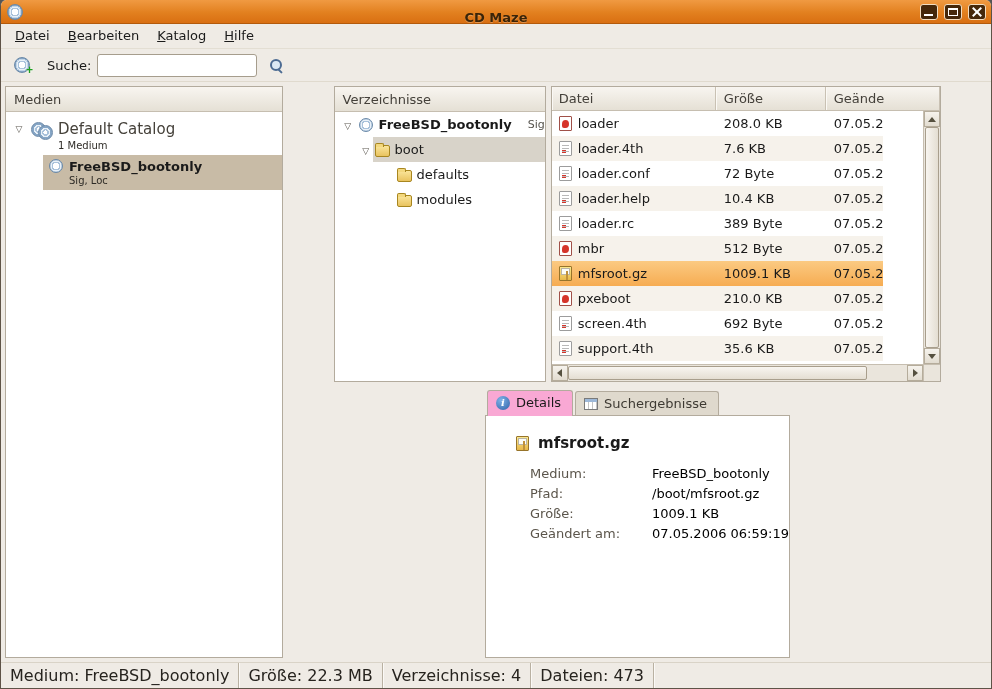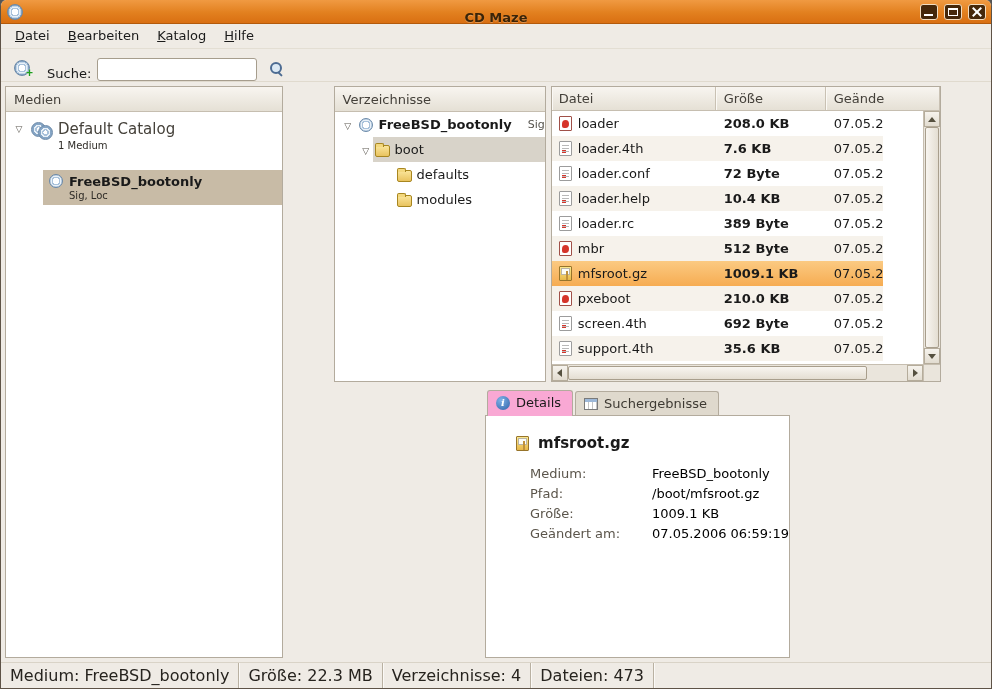--- a/index.html
+++ b/index.html
@@ -23,38 +23,38 @@
   .winbtn.close::before,.winbtn.close::after { content:""; position:absolute; left:2px; top:6px; width:12px; height:2px; background:#fff; }
   .winbtn.close::before { transform:rotate(45deg); }
   .winbtn.close::after  { transform:rotate(-45deg); }
 
   
   .menubar { height:25px; flex:0 0 25px; display:flex; align-items:stretch; padding-left:5px;
              background:#EFEBE5; border-bottom:1px solid #E3DED3; }
   .menu-item { padding:4px 9px; cursor:pointer; }
   .menu-item .accel { text-decoration:underline; }
 
-  .toolbar { height:33px; flex:0 0 33px; display:flex; align-items:flex-end; gap:6px; padding:0 8px;
+  .toolbar { height:33px; flex:0 0 33px; display:flex; align-items:center; gap:6px; padding:0 8px;
              background:#EFEBE5; border-bottom:1px solid #E0DACE; }
   .tool-btn { width:26px; height:26px; border:none; background:transparent; display:flex;
               align-items:center; justify-content:center; border-radius:3px; cursor:pointer; }
   .search-label { margin-left:6px; color:#1a1a1a; }
   .search-input { width:160px; height:23px; border:1px solid #A69D8D; border-radius:3px;
                   padding:2px 6px; background:#fff; font:inherit; }
 
   
   .main { flex:1; display:flex; gap:5px; padding:4px; min-height:0; }
   .panel { background:#fff; border:1px solid #B3AB9D; display:flex; flex-direction:column; min-height:0; }
   .panel-header { flex:0 0 25px; display:flex; align-items:center; padding:0 8px;
                   background:linear-gradient(#F8F5F0,#E5E0D5); border-bottom:1px solid #C6BEB0;
                   color:#44403A; }
 
   
   .media-panel { flex:0 0 278px; }
-  .catalog-row { display:flex; align-items:flex-start; gap:5px; padding:8px 2px 19px 6px; cursor:pointer; }
+  .catalog-row { display:flex; align-items:flex-start; gap:5px; padding:8px 2px 4px 6px; cursor:pointer; }
   .catalog-name { font-size:15px; color:#45413A; }
   .catalog-sub { font-size:10px; color:#2E2B26; margin-top:2px; }
   .medium-row { margin-left:37px; display:flex; gap:6px; padding:4px 6px; cursor:pointer; align-items:flex-start; }
   .medium-row[data-selected="true"] { background:#C8BBA6; }
   .medium-name { font-weight:bold; font-size:13px; }
   .medium-sub { font-size:10px; color:#2E2B26; margin-top:1px; }
 
   
   .expander { width:14px; flex:0 0 14px; font-size:9px; color:#5A564E; text-align:center; line-height:14px; margin-top:2px; }
   .expander::before { content:"▽"; }
@@ -130,21 +130,21 @@
   .hcell.c-name { flex:0 0 164px; padding-left:7px; }
   .hcell.c-size { flex:0 0 110px; }
   .hcell.c-mod { flex:1; }
   .files-body { flex:1; display:flex; min-height:0;gap:40px; }
   .files-rows { flex:1; overflow:hidden; }
   .file-row { height:25px; display:flex; align-items:center; cursor:pointer; }
   .file-row:nth-child(even) { background:#F6F2EB; }
   .file-row[data-selected="true"] { background:linear-gradient(#FBCA82,#F6AC52); }
   .cell { overflow:hidden; white-space:nowrap; }
   .cell.name { flex:0 0 164px; display:flex; align-items:center; gap:6px; padding-left:7px; }
-  .cell.size { flex:0 0 110px; padding-left:8px;font-weight:bold; }
+  .cell.size { flex:0 0 110px; padding-left:8px; }
   .cell.mod  { flex:1; padding-left:8px; }
 
   
   .vscroll { flex:0 0 17px; border-left:1px solid #C6BEB0; background:#EAE5DC;
              display:flex; flex-direction:column; }
   .sb-btn { flex:0 0 16px; display:flex; align-items:center; justify-content:center;
             background:linear-gradient(#F6F3ED,#E2DCD0); border:1px solid #B5AC9B; cursor:pointer; }
   .sb-btn span { width:0; height:0; }
   .arr-up span    { border-left:4px solid transparent; border-right:4px solid transparent; border-bottom:5px solid #55503F; }
   .arr-down span  { border-left:4px solid transparent; border-right:4px solid transparent; border-top:5px solid #55503F; }

